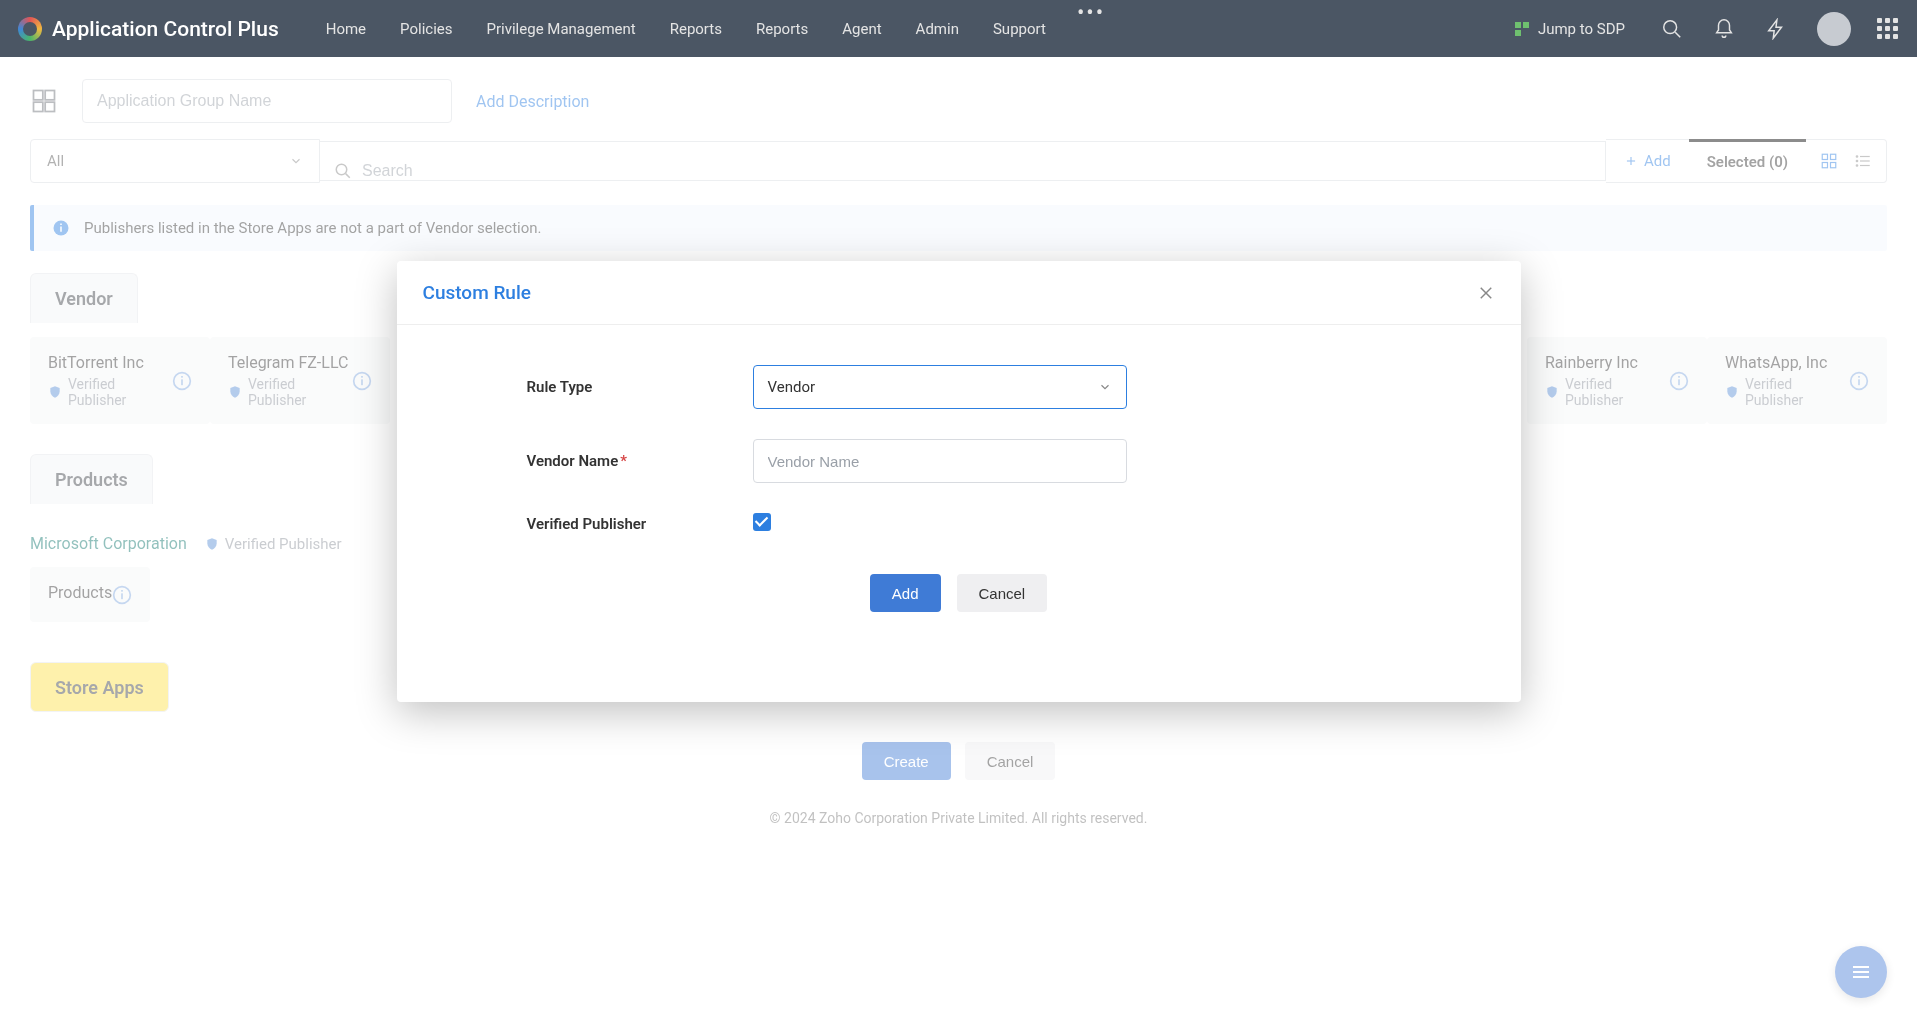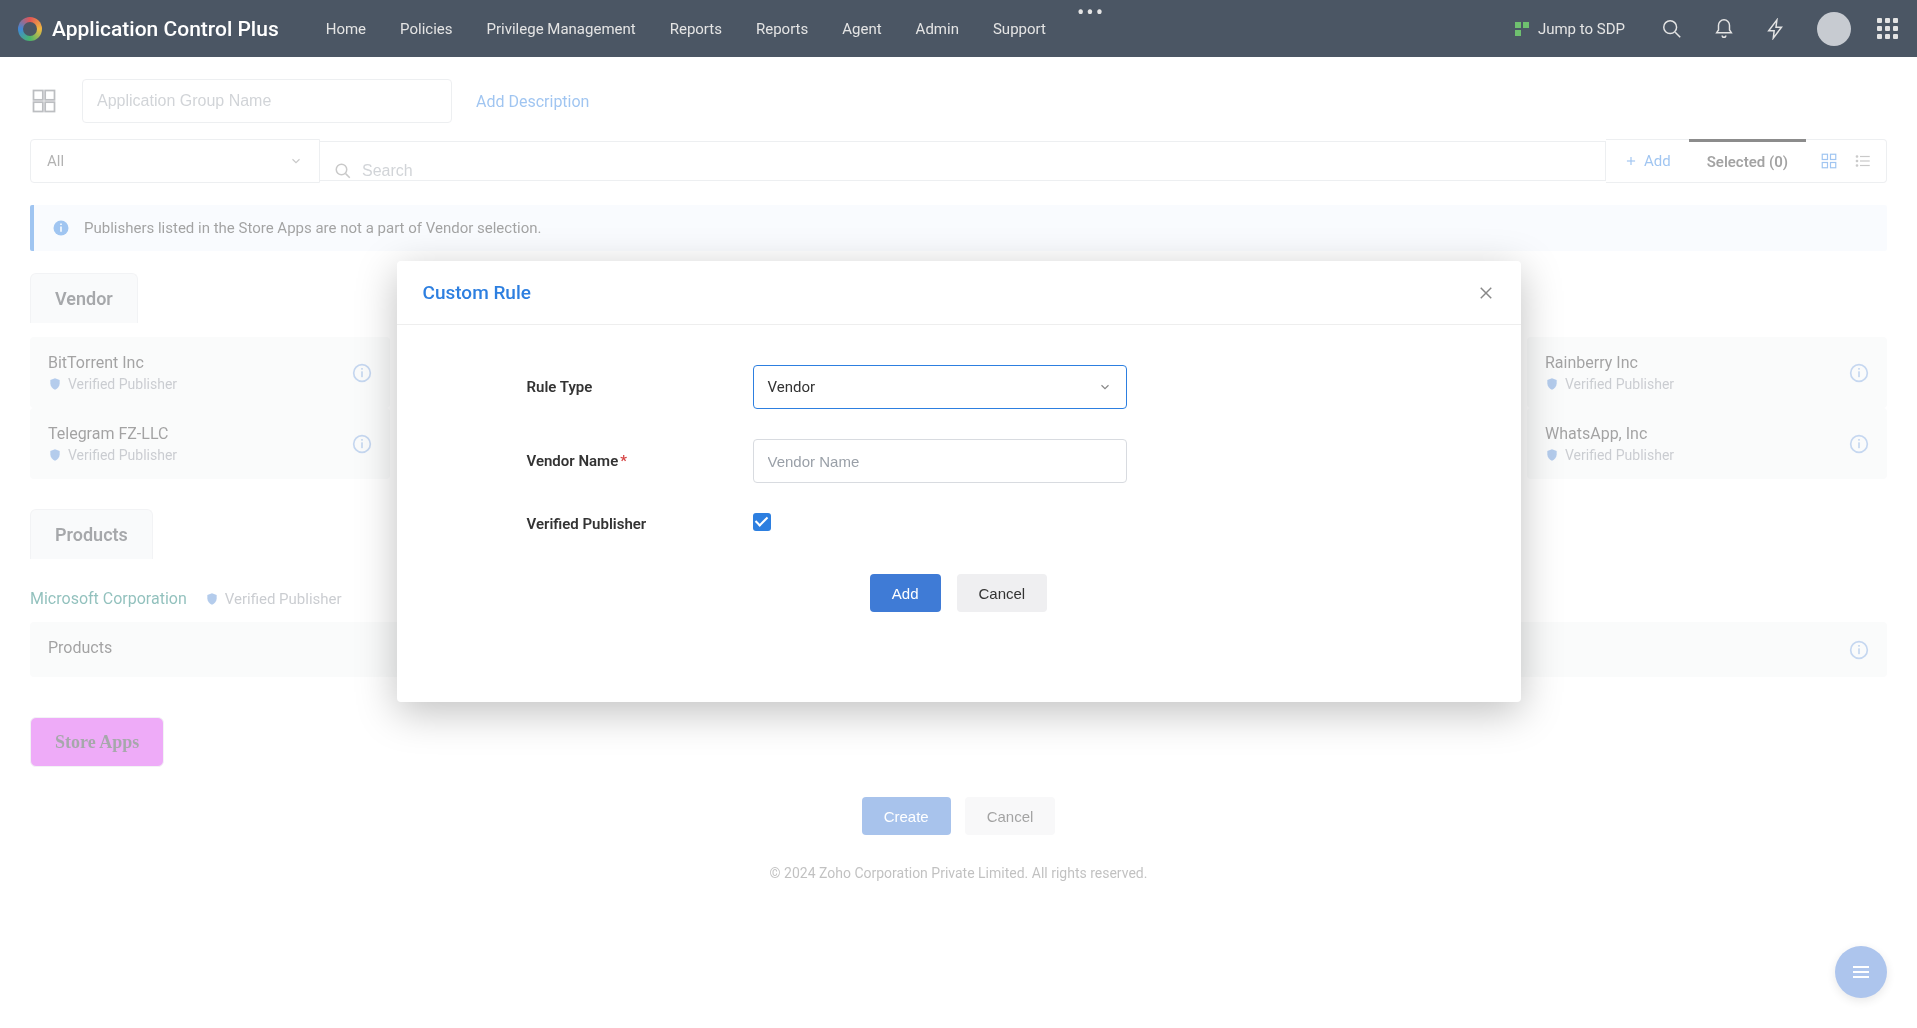--- a/index.html
+++ b/index.html
@@ -54,35 +54,35 @@
 
 
 .info { margin: 22px 30px 0 30px; border-left:4px solid #2d7fe0; background:#f2f7fd; padding:14px 18px; display:flex; align-items:center; gap:14px; color:#333; font-size:15px; border-radius:2px; }
 .info-ic { width:18px; height:18px; }
 .info-ic svg { width:18px; height:18px; }
 
 
 .sections { padding: 22px 30px 0 30px; }
 .sec-tab { display:inline-flex; align-items:center; height:50px; padding:0 24px; background:#f2f3f5; border:1px solid #e3e5e9; border-bottom:none; border-radius:6px 6px 0 0; font-size:18px; font-weight:600; color:#3b3f46; margin-bottom:14px; }
 .vendor-grid { display:flex; gap:24px; margin-bottom:30px; }
-.vendor-col { flex:0 0 360px; display:flex; flex-direction:column; }
+.vendor-col { flex:0 0 360px; display:flex; }
 .vendor-col.wide { flex:1; }
 .vcard { background:#f4f5f7; border-radius:4px; padding:16px 18px; display:flex; align-items:center; justify-content:space-between; }
 .vcard .meta .name { font-size:16px; color:#333; margin-bottom:4px; }
 .vcard .meta .vp { font-size:14px; color:#8b9099; display:flex; align-items:center; gap:6px; }
 .shield { width:14px; height:14px; }
 .shield svg { width:14px; height:14px; }
 .info-circle { width:20px; height:20px; cursor:pointer; }
 .info-circle svg { width:20px;height:20px; }
 
 .pub-row { display:flex; align-items:center; gap:18px; margin-bottom:14px; }
 .pub-link { color:#0f766e; font-size:16px; cursor:pointer; }
 .pub-badge { display:flex; align-items:center; gap:6px; color:#8b9099; font-size:15px; }
 
-.storeapps-tab { display:inline-flex; align-items:center; height:50px; padding:0 24px; background:#d946ef; border:1px solid #e3e5e9; border-radius:6px; font-size:18px; font-weight:600; color:#3b3f46; margin-top:40px;font-family:Liberation Serif, serif; }
+.storeapps-tab { display:inline-flex; align-items:center; height:50px; padding:0 24px; background:#fde047; border:1px solid #e3e5e9; border-radius:6px; font-size:18px; font-weight:600; color:#3b3f46; margin-top:40px; }
 
 
 .footbtns { display:flex; justify-content:center; gap:14px; padding:30px 0 20px 0; }
 .btn { height:38px; padding:0 22px; border-radius:4px; border:none; font-size:15px; cursor:pointer; }
 .btn.primary { background:#3f7bd6; color:#fff; }
 .btn.secondary { background:#efeff1; color:#333; }
 
 .copyright { text-align:center; color:#777; font-size:14px; padding:10px 0 20px 0; }
 
 

